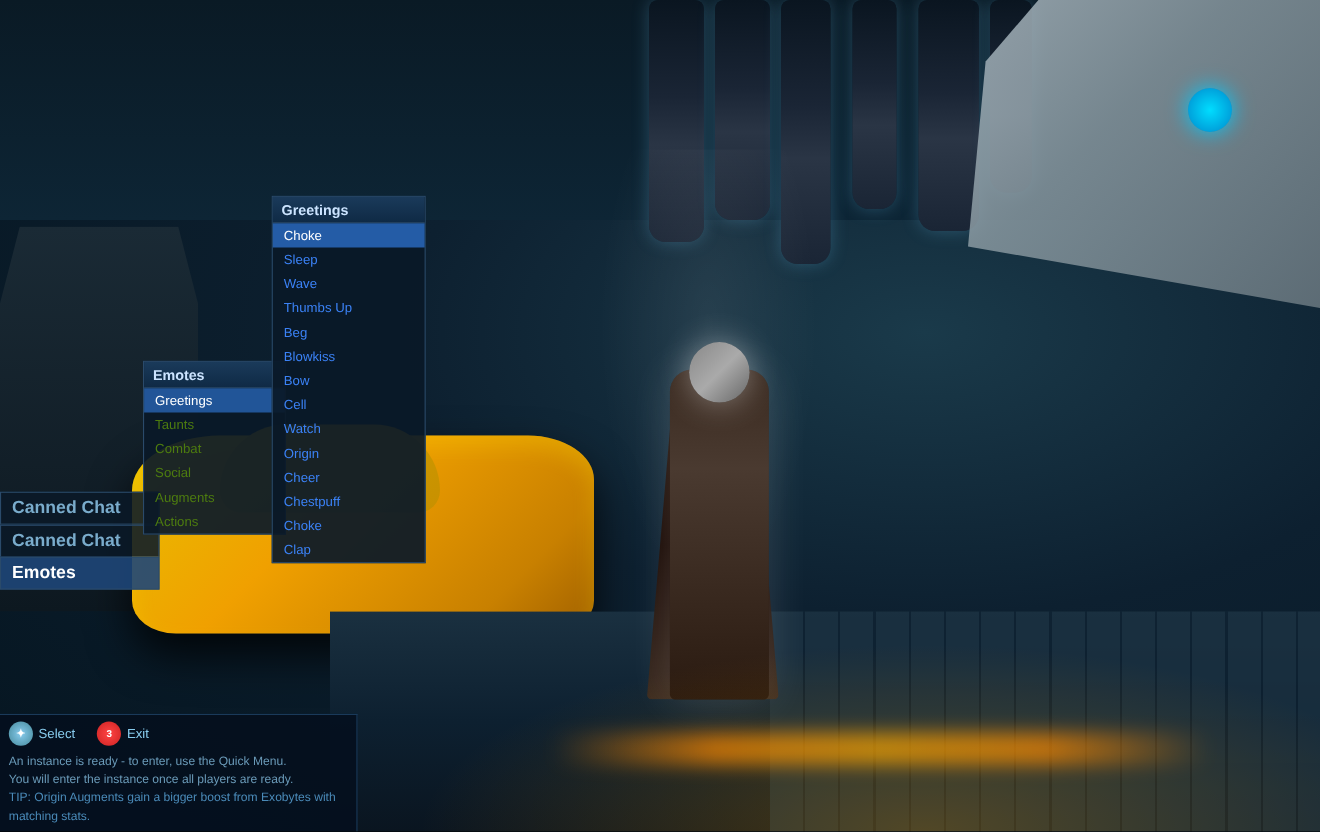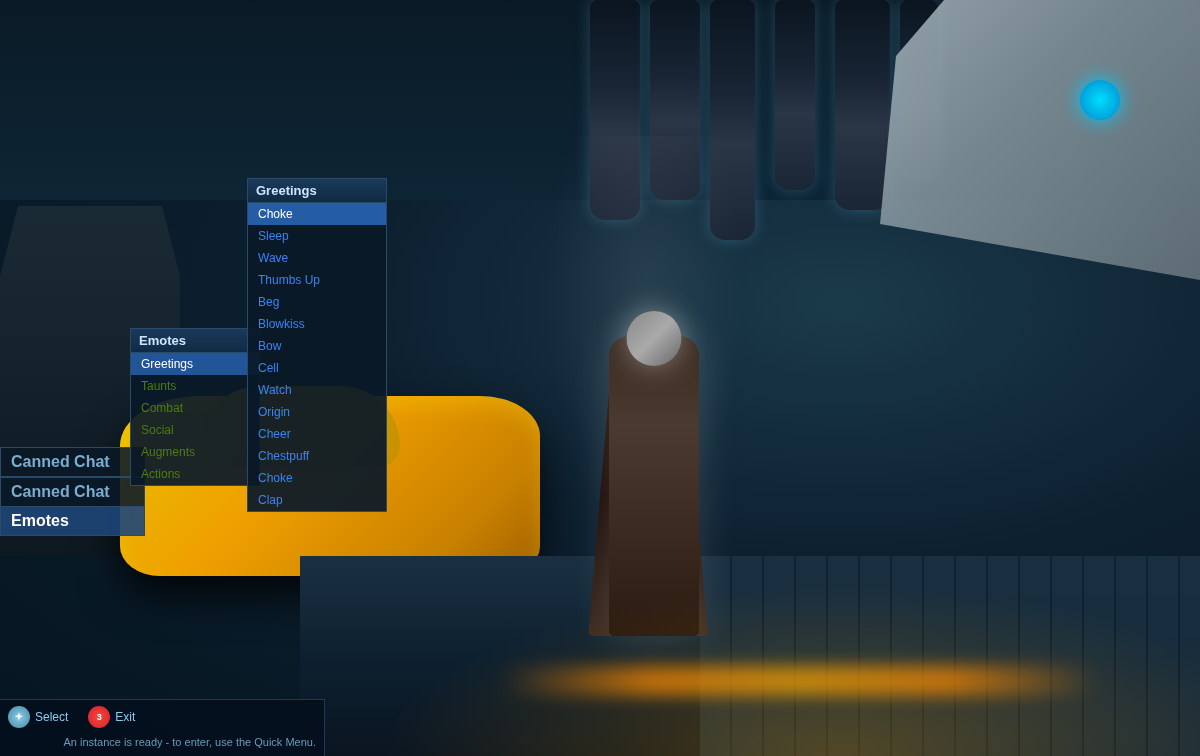--- a/index.html
+++ b/index.html
@@ -357,21 +357,20 @@
     .btn-exit-icon {
       background: radial-gradient(circle, #ff4444, #cc2222);
       color: #fff;
       font-size: 9px;
     }
 
     .hud-text {
       font-size: 11px;
       color: #6a9ab8;
       line-height: 1.5;
-      text-align: right;
     }
 
     .hud-text .tip {
       color: #4a8ab8;
     }
   </style>
 </head>
 <body>
 
 <div id="game-bg">
@@ -449,14 +448,16 @@
     </div>
     <div class="hud-btn">
       <div class="hud-btn-icon btn-exit-icon">
         <span>3</span>
       </div>
       <span>Exit</span>
     </div>
   </div>
   <div class="hud-text">
     <div>An instance is ready - to enter, use the Quick Menu.</div>
+    <div>You will enter the instance once all players are ready.</div>
+    <div class="tip">TIP: Origin Augments gain a bigger boost from Exobytes with matching stats.</div>
   </div>
 </div>
 
 </body></html>

